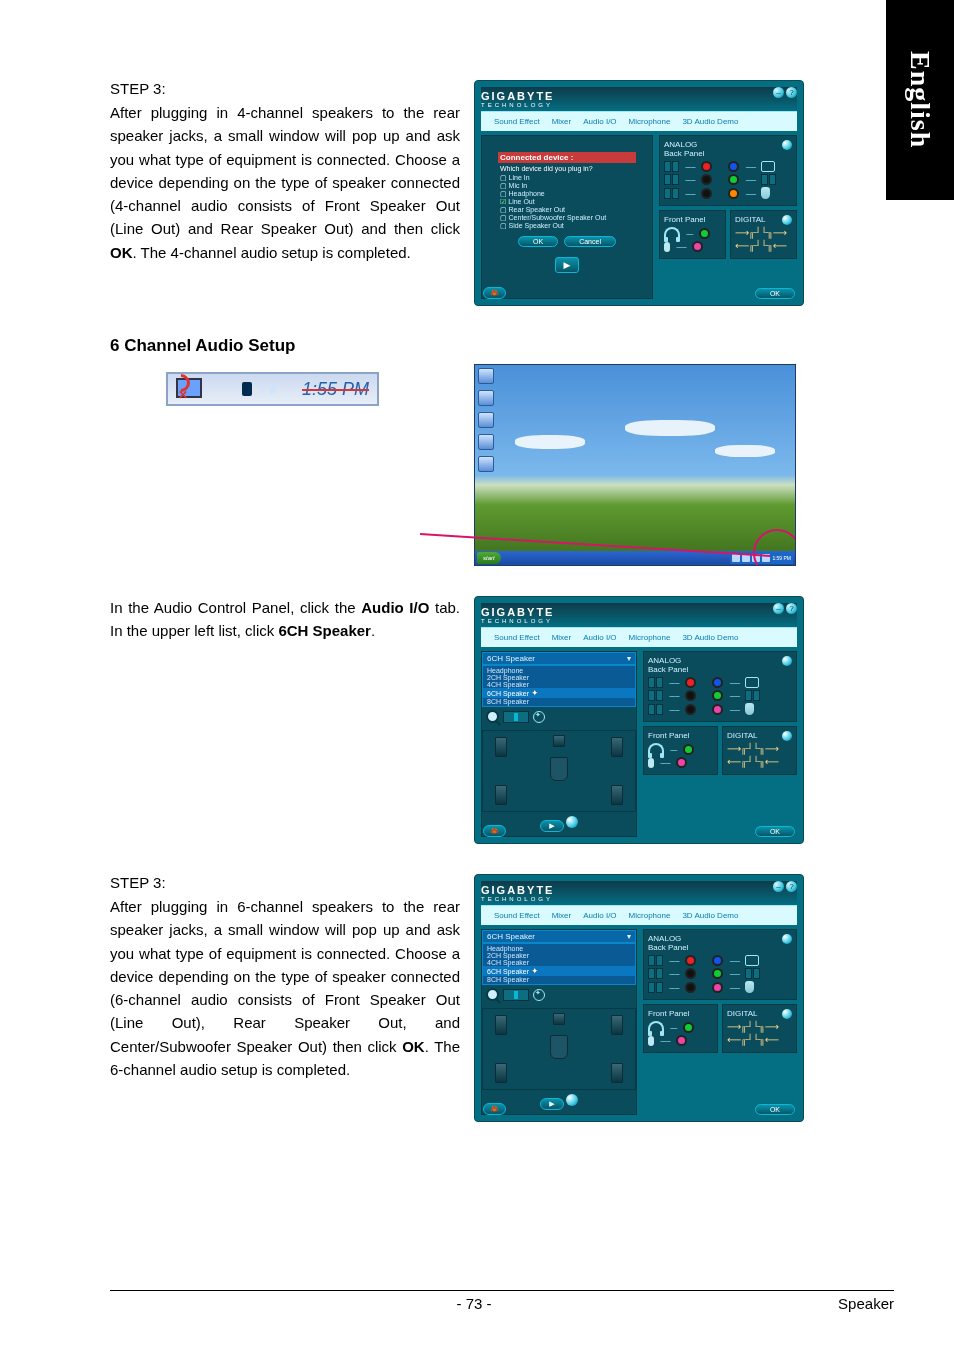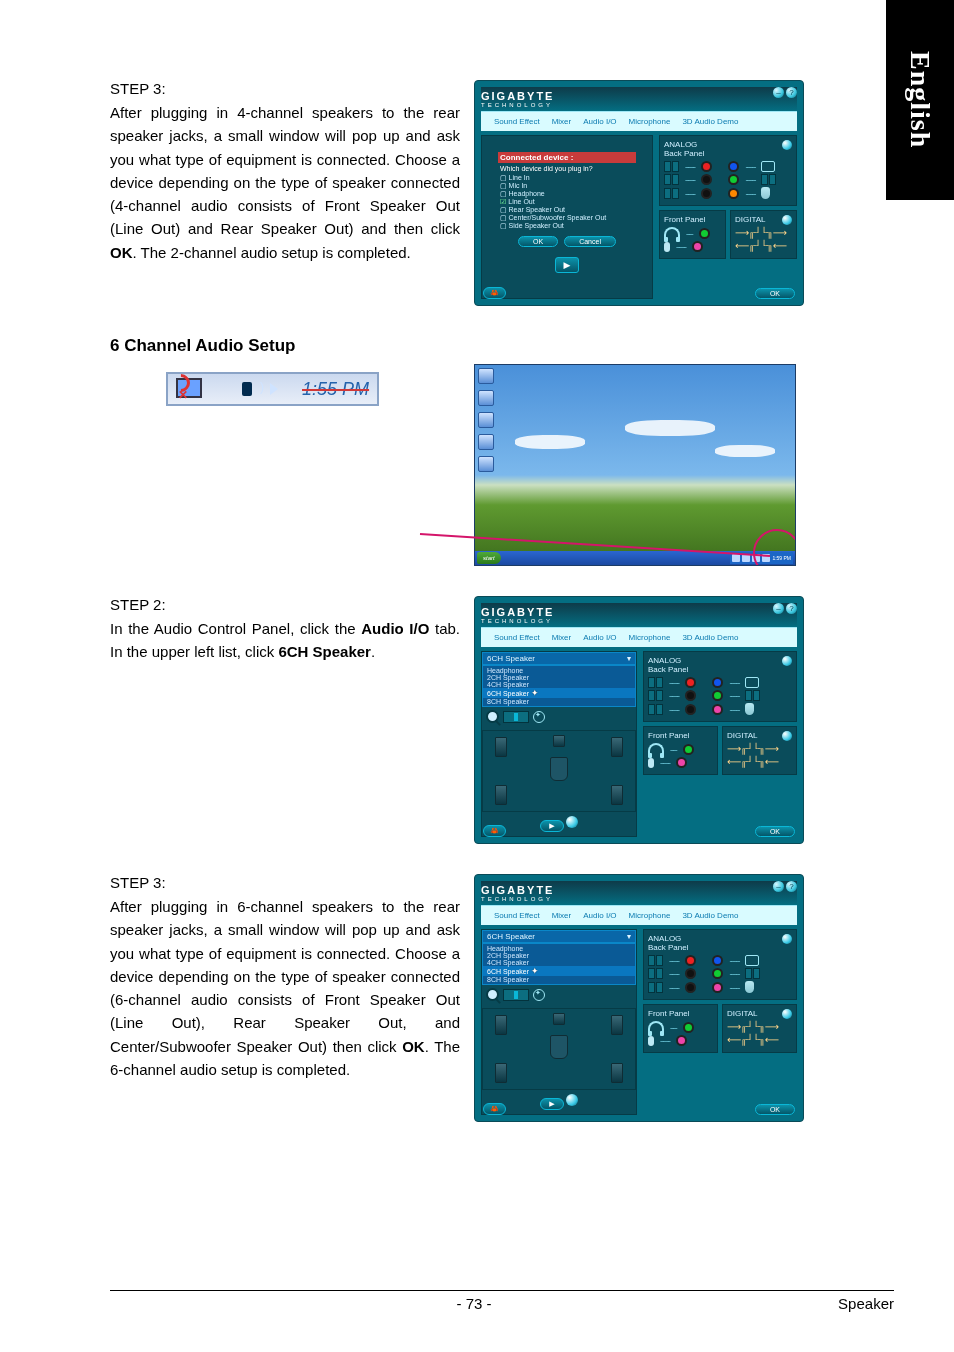--- a/index.html
+++ b/index.html
@@ -636,21 +636,21 @@
 <body>
 
 <div class="page">
 
   <div class="side-tab">English</div>
 
   <div class="two-col block">
     <div class="left">
       <div class="step-label">STEP 3:</div>
       <div class="body-text">
-        <span>After plugging in 4-channel speakers to the rear speaker jacks, a small window will pop up and ask you what type of equipment is connected. Choose a device depending on the type of speaker connected (4-channel audio consists of Front Speaker Out (Line Out) and Rear Speaker Out) and then click </span><span class="b">OK</span><span>. The 2-channel audio setup is completed.</span>
+        <span>After plugging in 4-channel speakers to the rear speaker jacks, a small window will pop up and ask you what type of equipment is connected. Choose a device depending on the type of speaker connected (4-channel audio consists of Front Speaker Out (Line Out) and Rear Speaker Out) and then click </span><span class="b">OK</span><span>. The 4-channel audio setup is completed.</span>
       </div>
     </div>
     <div class="right">
 
       <div class="panel-shell">
         <div class="corner-btns">
           <div class="round-btn">–</div>
           <div class="round-btn">?</div>
         </div>
         <div class="panel-titlebar">
@@ -775,21 +775,20 @@
       </div>
     </div>
 
     <svg style="position:absolute; left:0; top:0; width:100%; height:260px; pointer-events:none;">
       <line x1="310" y1="170" x2="660" y2="192" stroke="#d4156a" stroke-width="2"></line>
     </svg>
   </div>
 
   <div class="two-col block">
     <div class="left">
-      <div class="step-label">STEP 2:</div>
       <div class="body-text">
         <span>In the Audio Control Panel, click the </span><span class="b">Audio I/O</span><span> tab. In the upper left list, click </span><span class="b">6CH Speaker</span><span>.</span>
       </div>
     </div>
     <div class="right">
 
       <div class="panel-shell">
         <div class="corner-btns">
           <div class="round-btn">–</div>
           <div class="round-btn">?</div>

